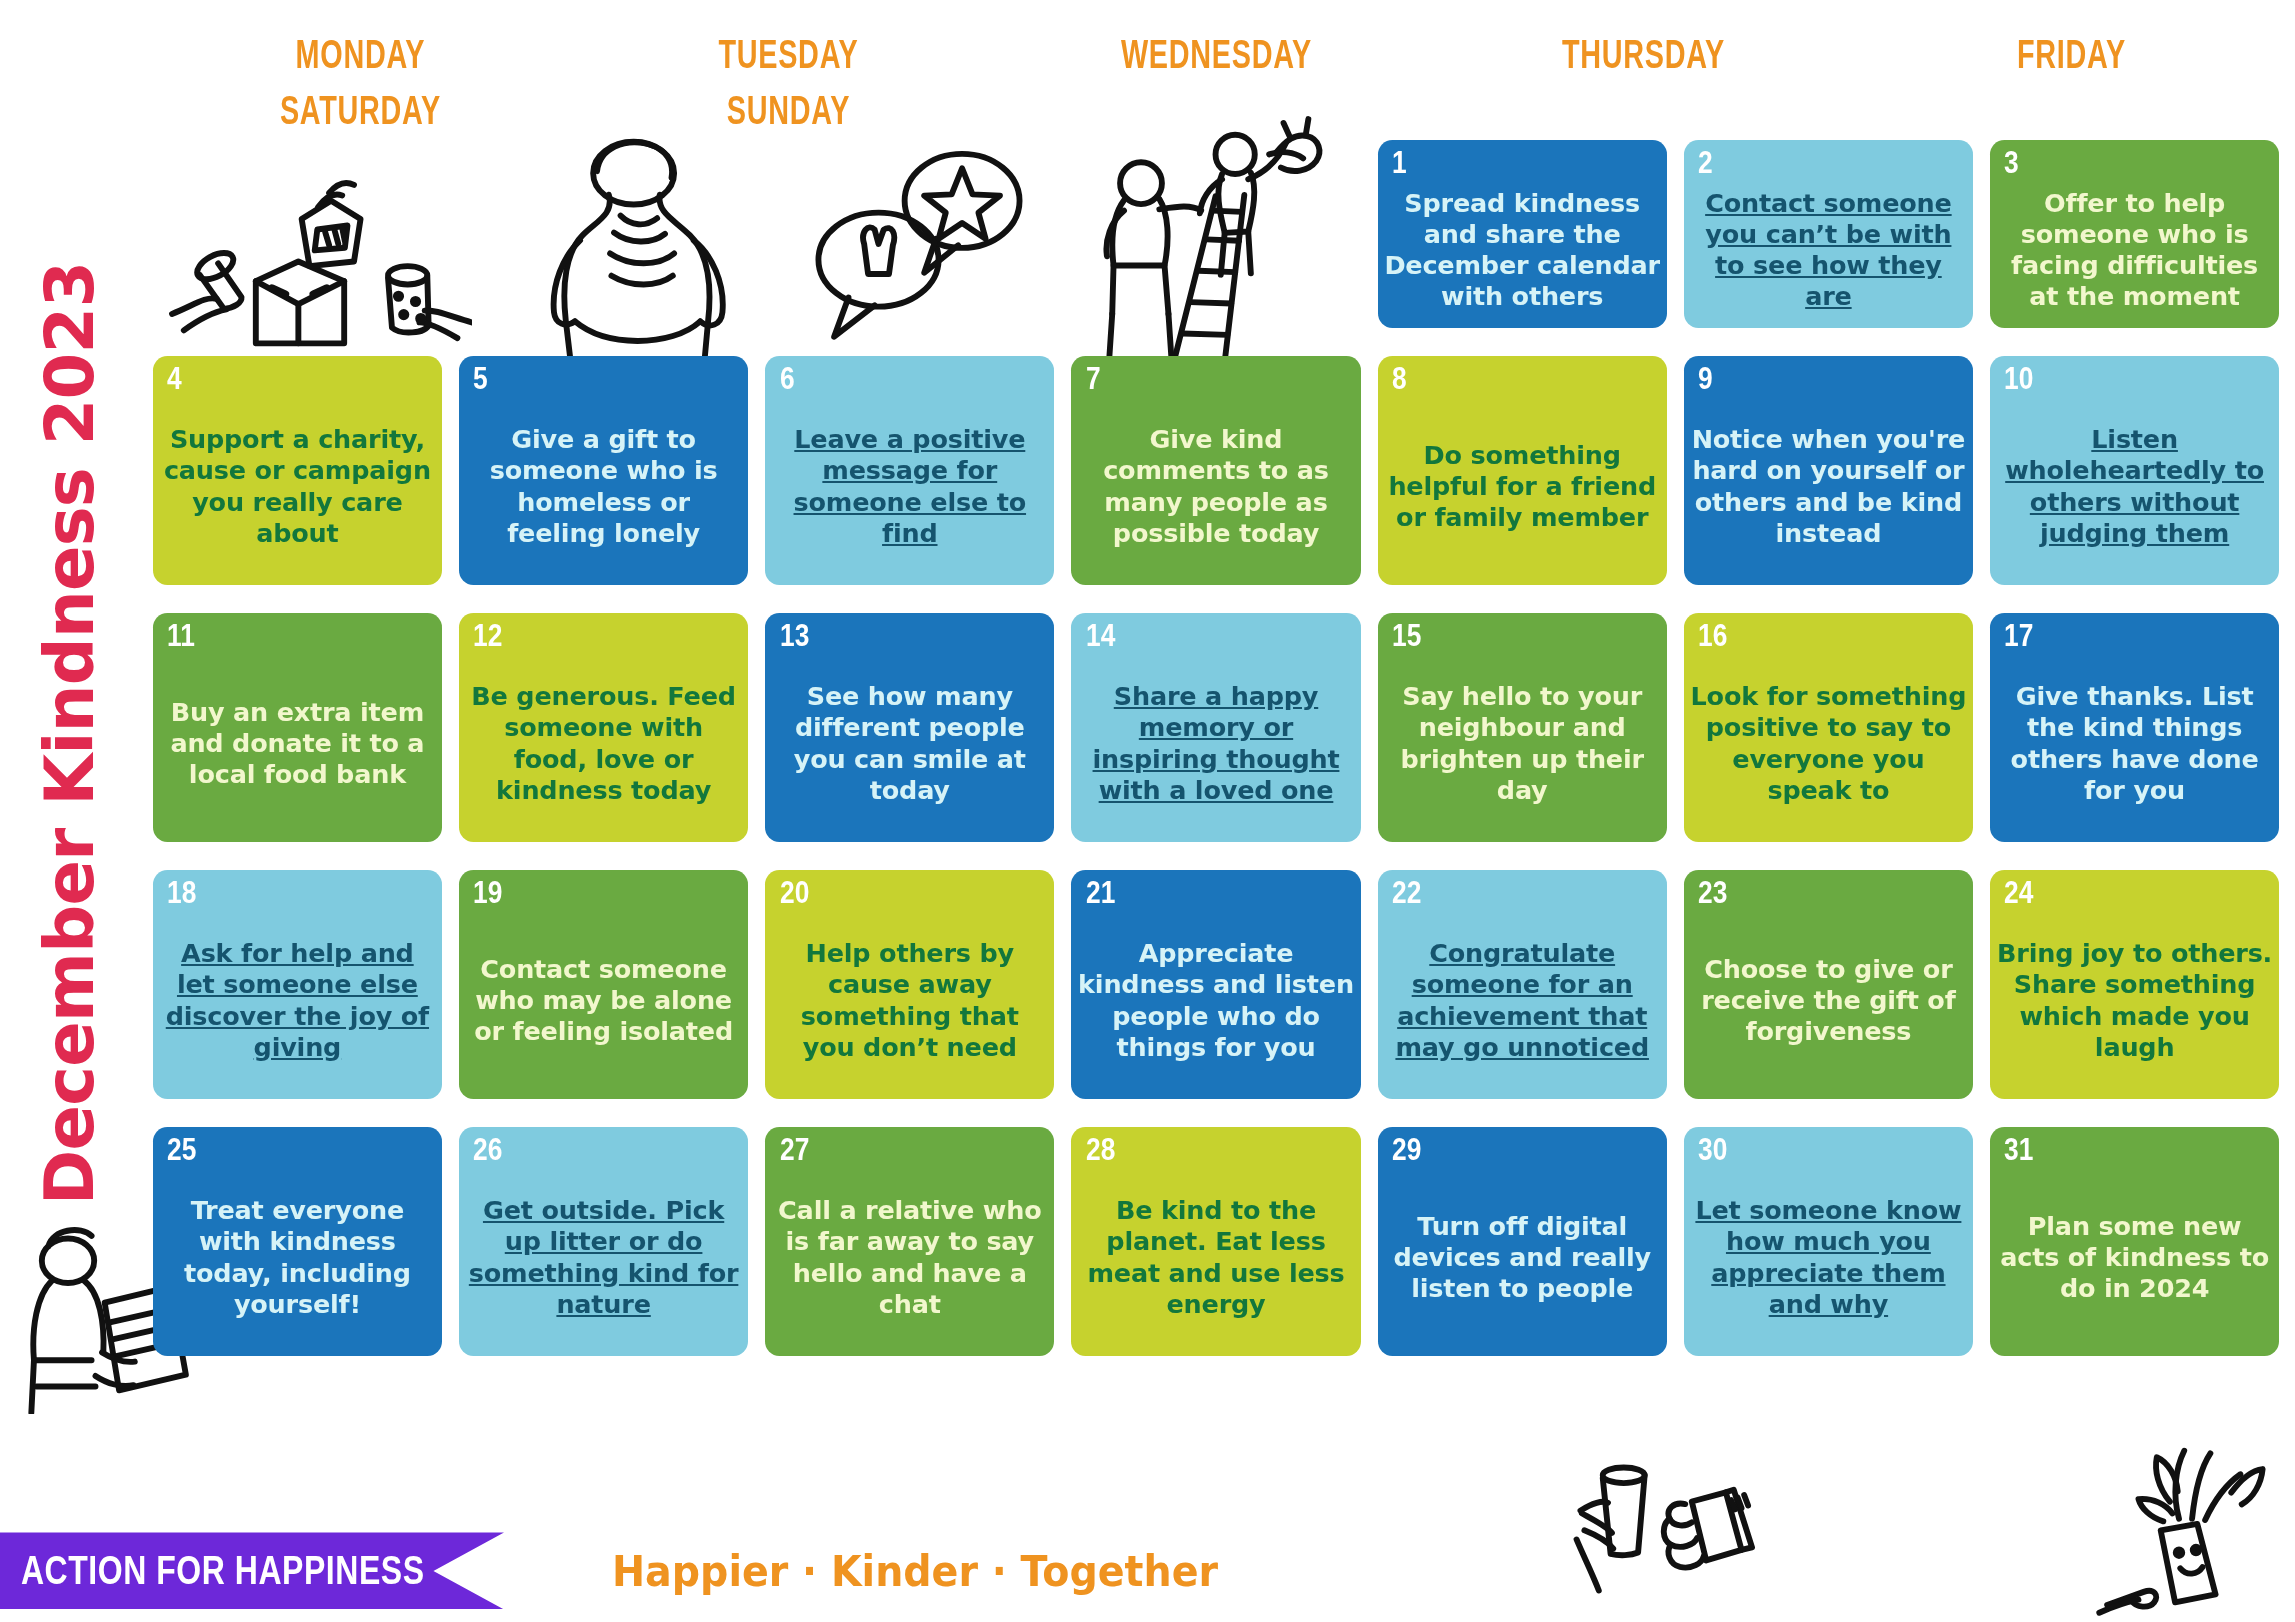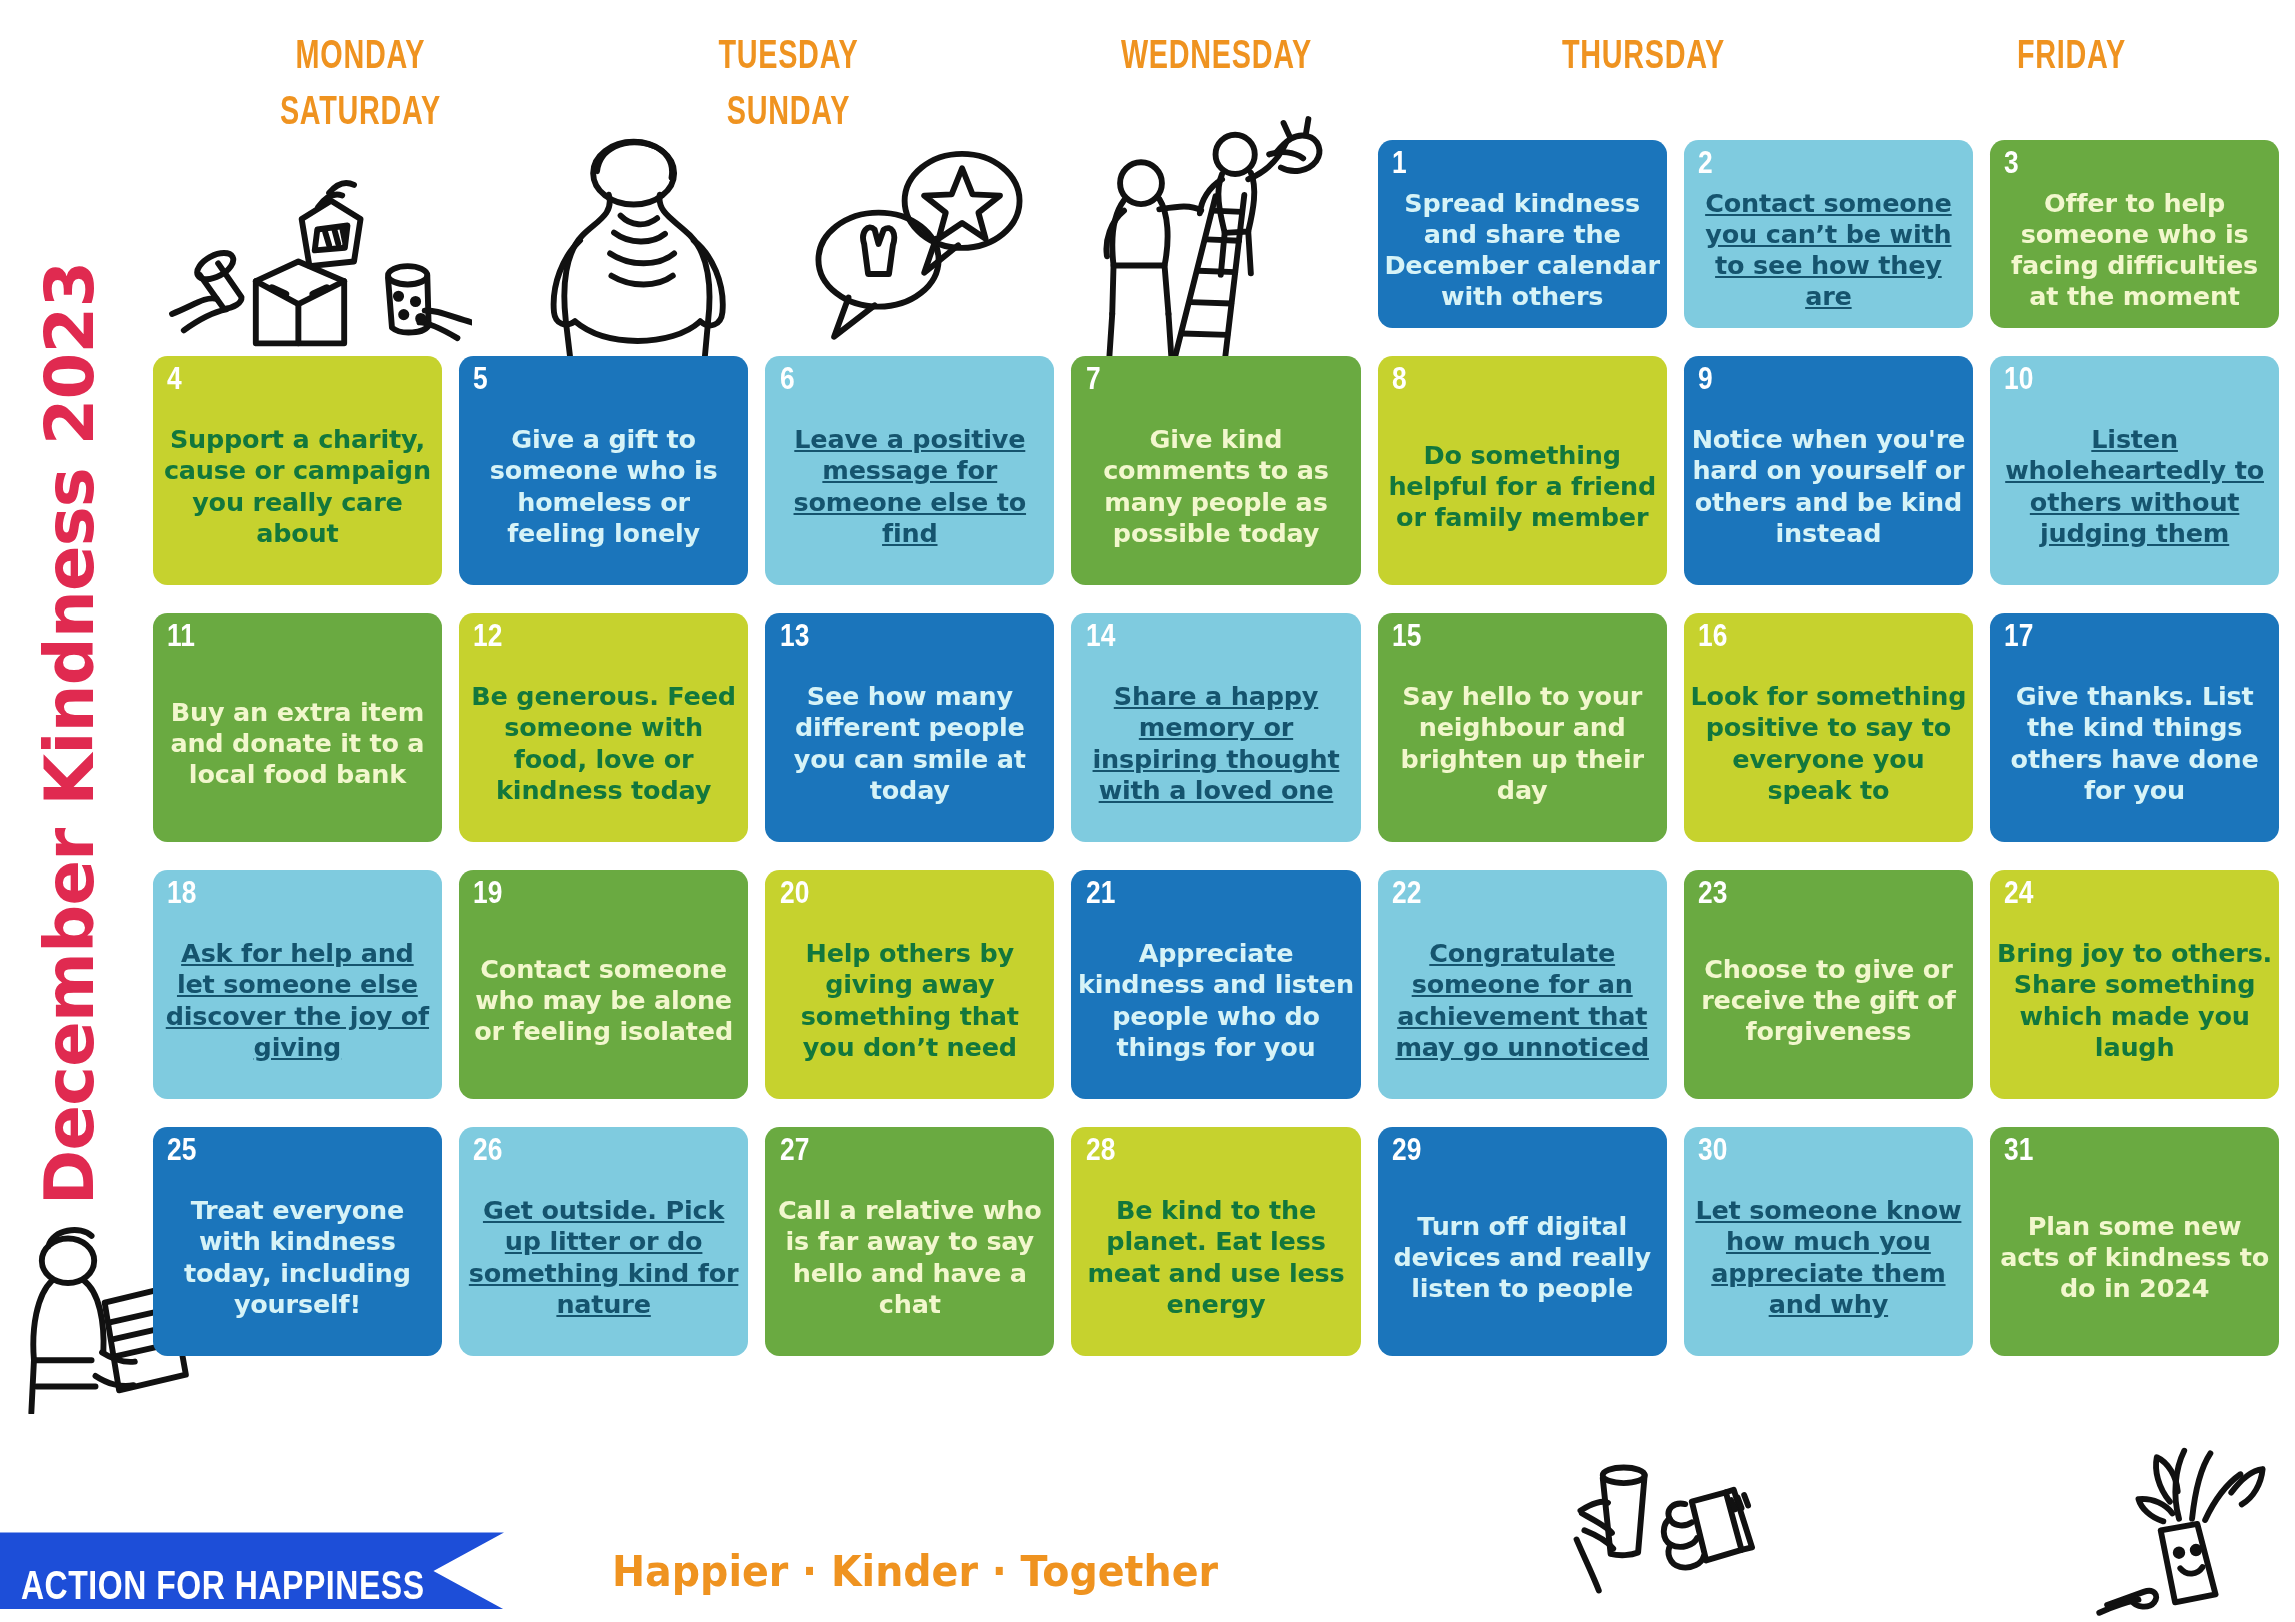--- a/index.html
+++ b/index.html
@@ -120,23 +120,23 @@
   .c-lime      {background:#c6d22e;}
   .c-lime   .body{color:#12773c;}
 
   
   #footer{
     position:absolute; left:0; bottom:0; width:100%; height:105px;
   }
   #banner{
     position:absolute; left:0; top:14.4px;
     width:504px; height:77px;
-    background:#1d4ed8;
+    background:#6d28d9;
     clip-path:polygon(0 0, 100% 0, 86% 50%, 100% 100%, 0 100%);
-    display:flex; align-items:flex-end; justify-content:center;
+    display:flex; align-items:center; justify-content:center;
     padding-right:59px;
     box-sizing:border-box;
   }
   #banner-text{
     font-family:"Liberation Sans Narrow","Liberation Sans",sans-serif;
     font-weight:bold;
     font-size:41px;
     color:#ffffff;
     letter-spacing:0.7px;
     transform:scaleX(0.78);
@@ -477,21 +477,21 @@
             <div class="num">19</div>
             <div class="body">
               <span>Contact someone who may be alone or feeling isolated</span>
             </div>
           </div>
         </div>
         <div class="cell">
           <div class="card c-lime">
             <div class="num">20</div>
             <div class="body">
-              <span>Help others by giving away something that you don’t need</span>
+              <span>Help others by cause away something that you don’t need</span>
             </div>
           </div>
         </div>
         <div class="cell">
           <div class="card c-blue">
             <div class="num">21</div>
             <div class="body">
               <span>Appreciate kindness and listen people who do things for you</span>
             </div>
           </div>

